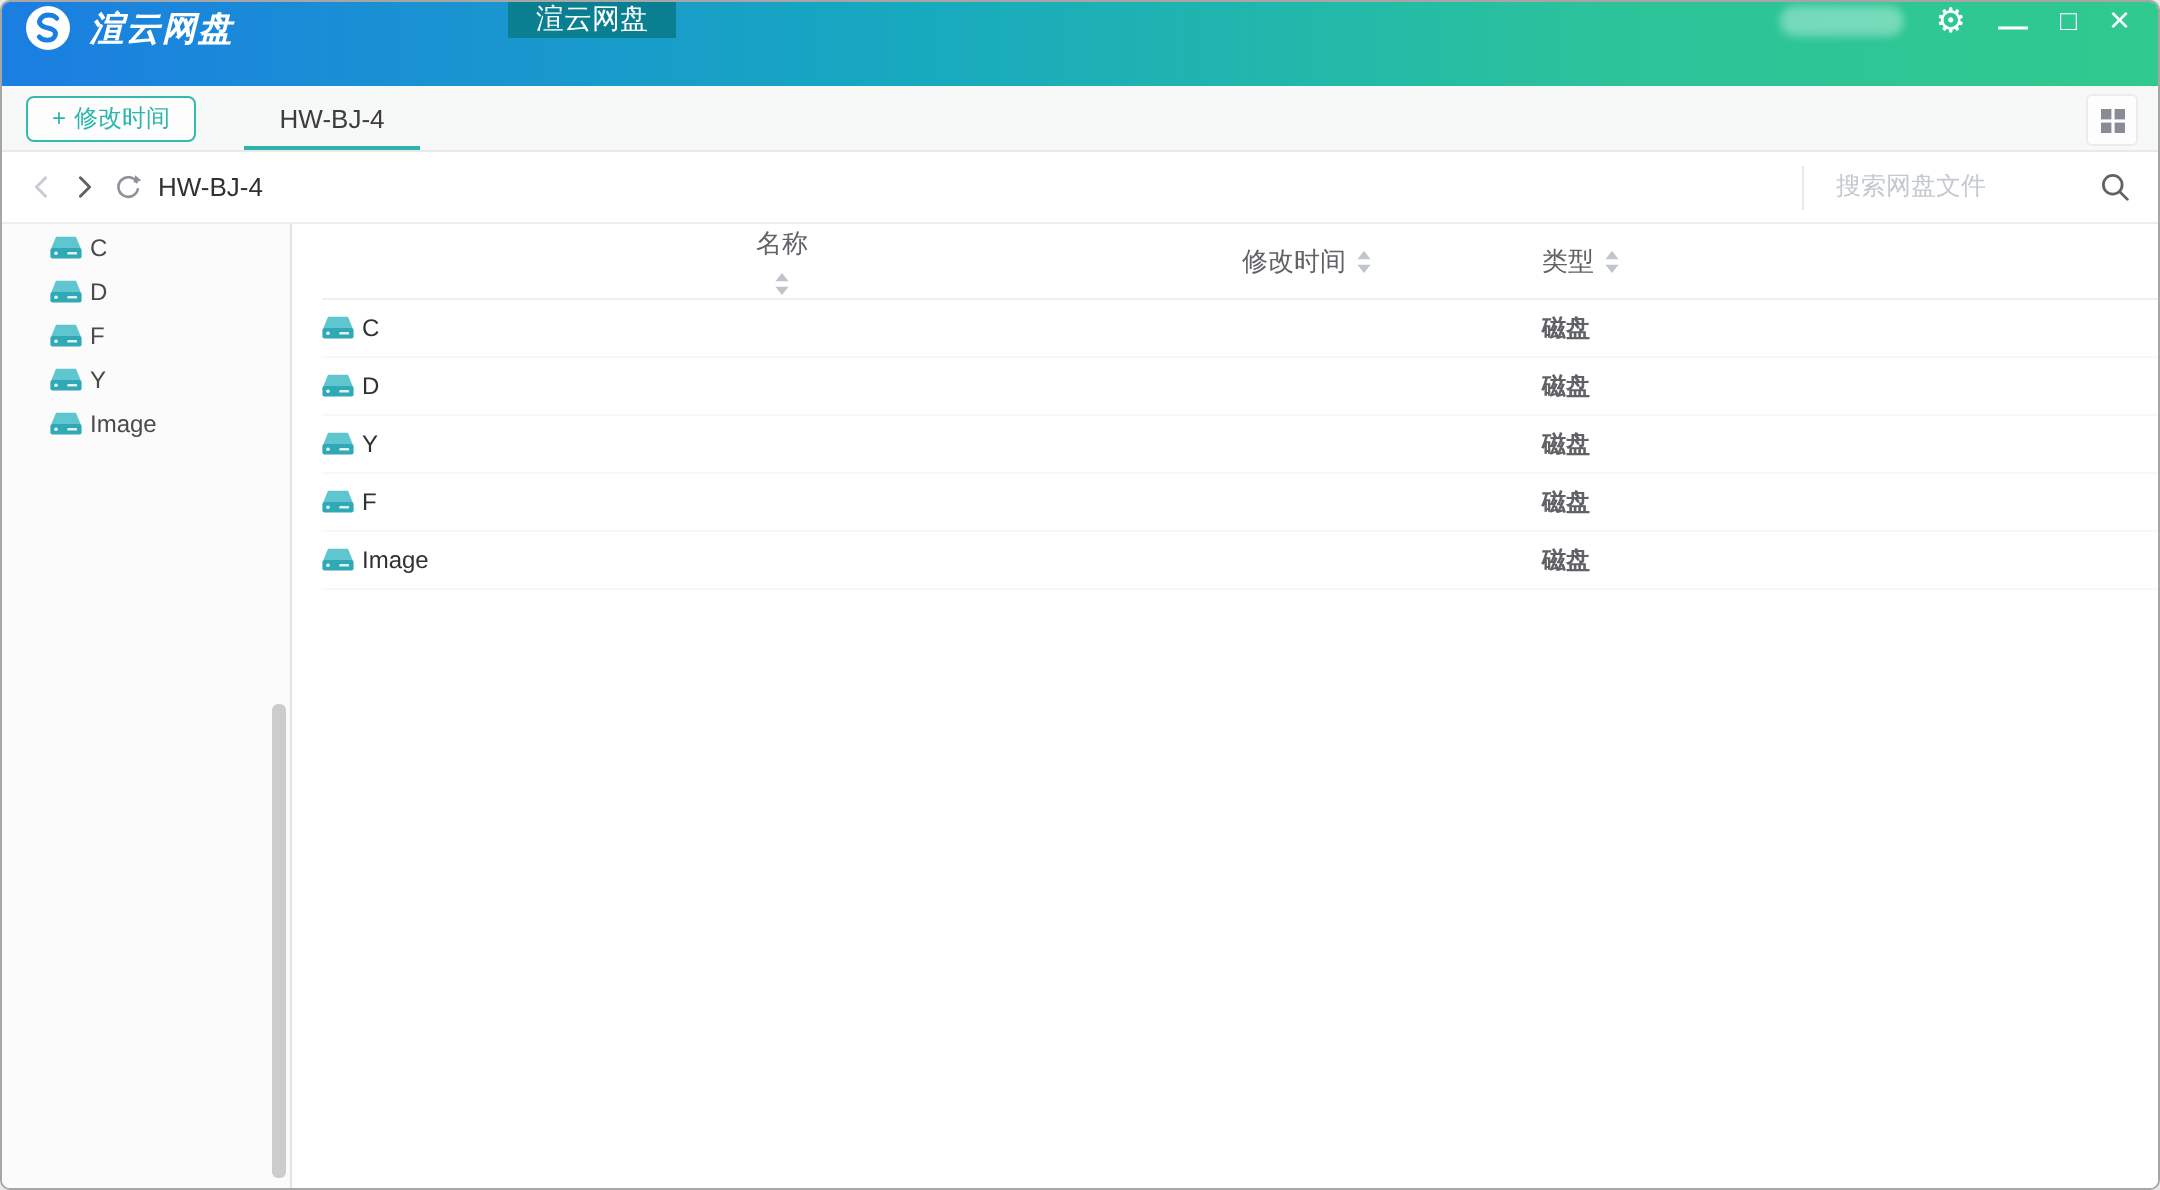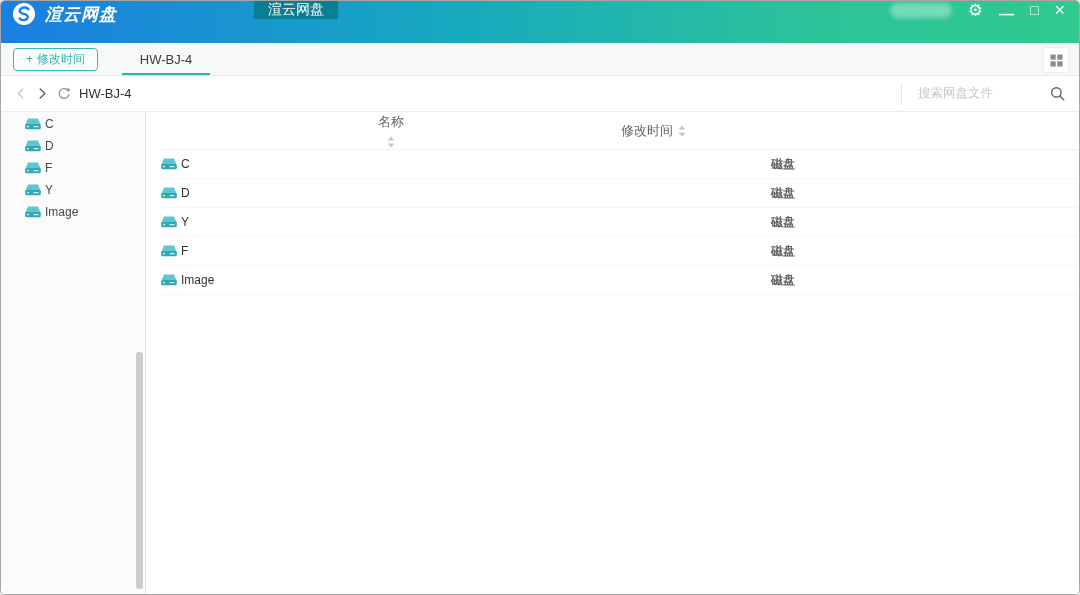--- a/index.html
+++ b/index.html
@@ -260,20 +260,26 @@
           <svg class="sort">
               <use href="#sym-sort"></use>
             </svg>
         </div>
         <div class="th col-time">
           <span>修改时间</span>
           <svg class="sort">
               <use href="#sym-sort"></use>
             </svg>
         </div>
+        <div class="th col-type">
+          <span>类型</span>
+          <svg class="sort">
+              <use href="#sym-sort"></use>
+            </svg>
+        </div>
       </div>
 
       <div class="trow">
         <div class="cell name-cell">
           <svg class="drive-ic">
               <use href="#sym-drive"></use>
             </svg>
           <span class="nm">C</span>
         </div>
         <div class="cell time-cell"></div>

